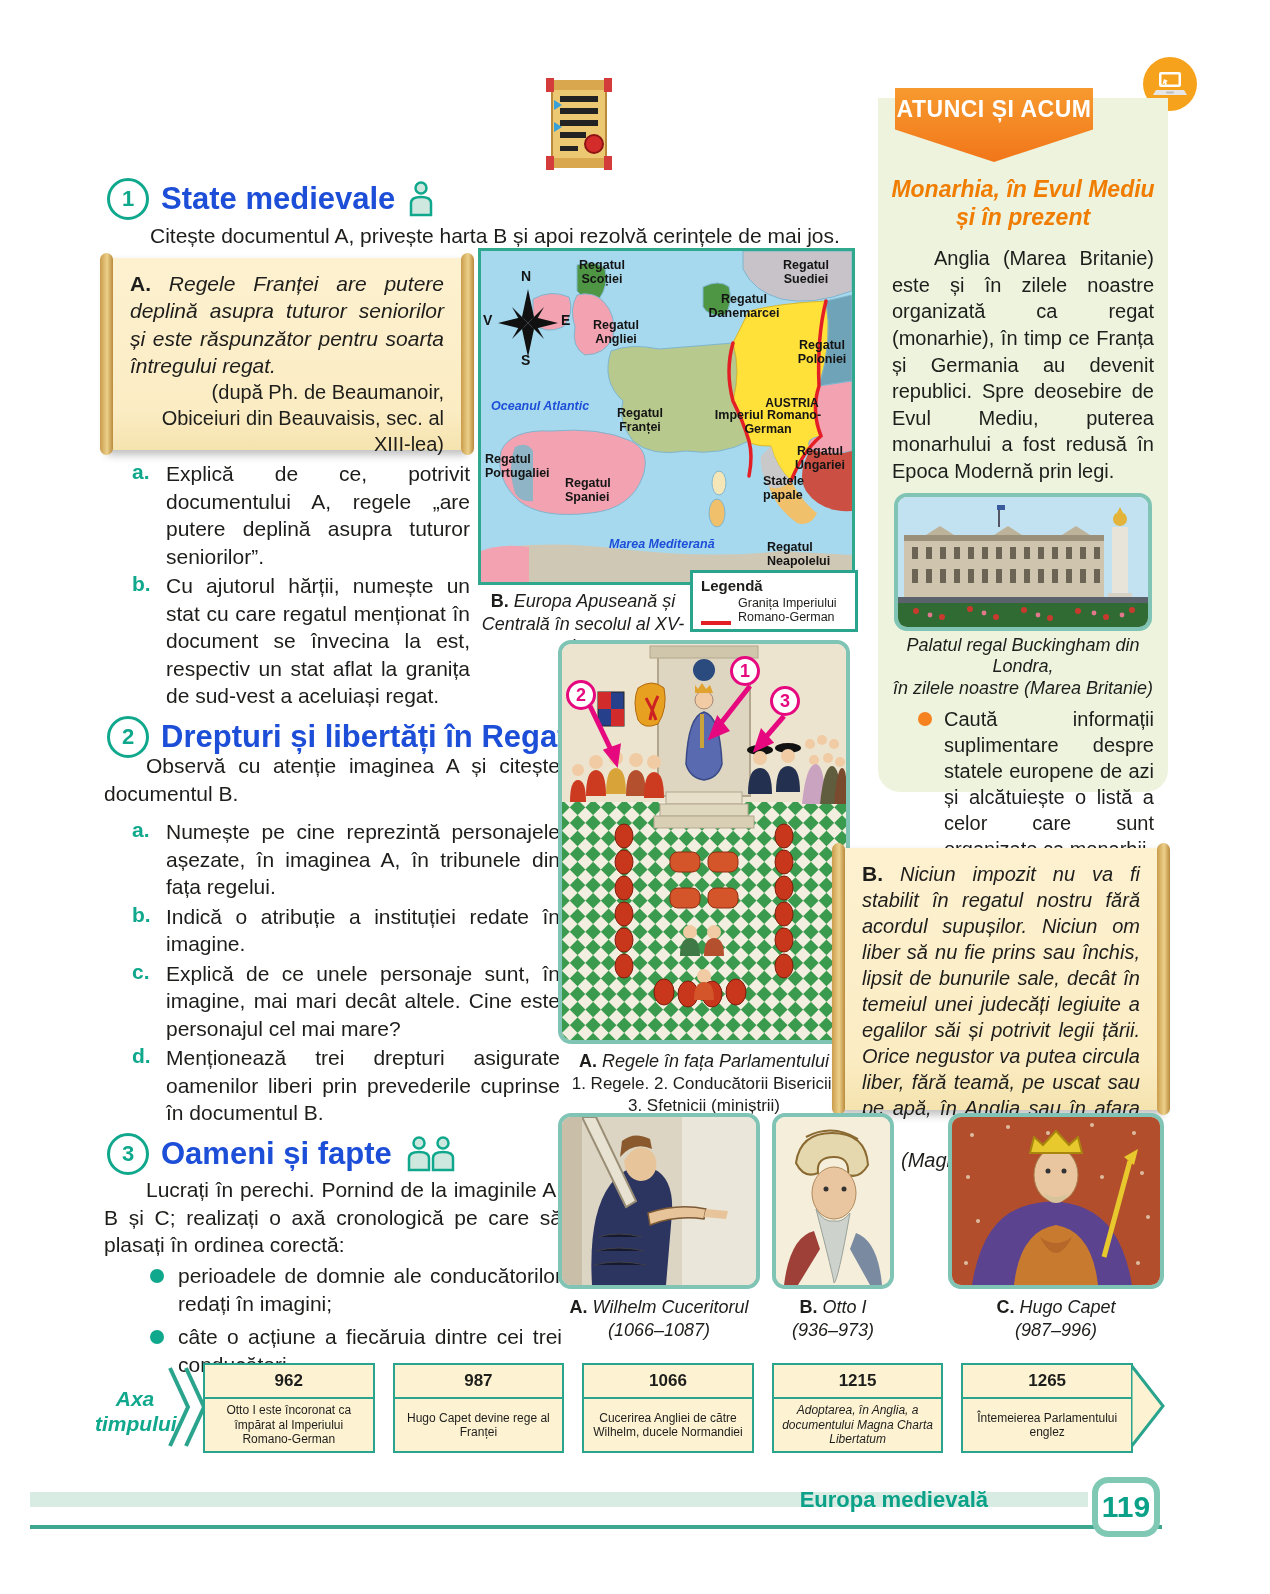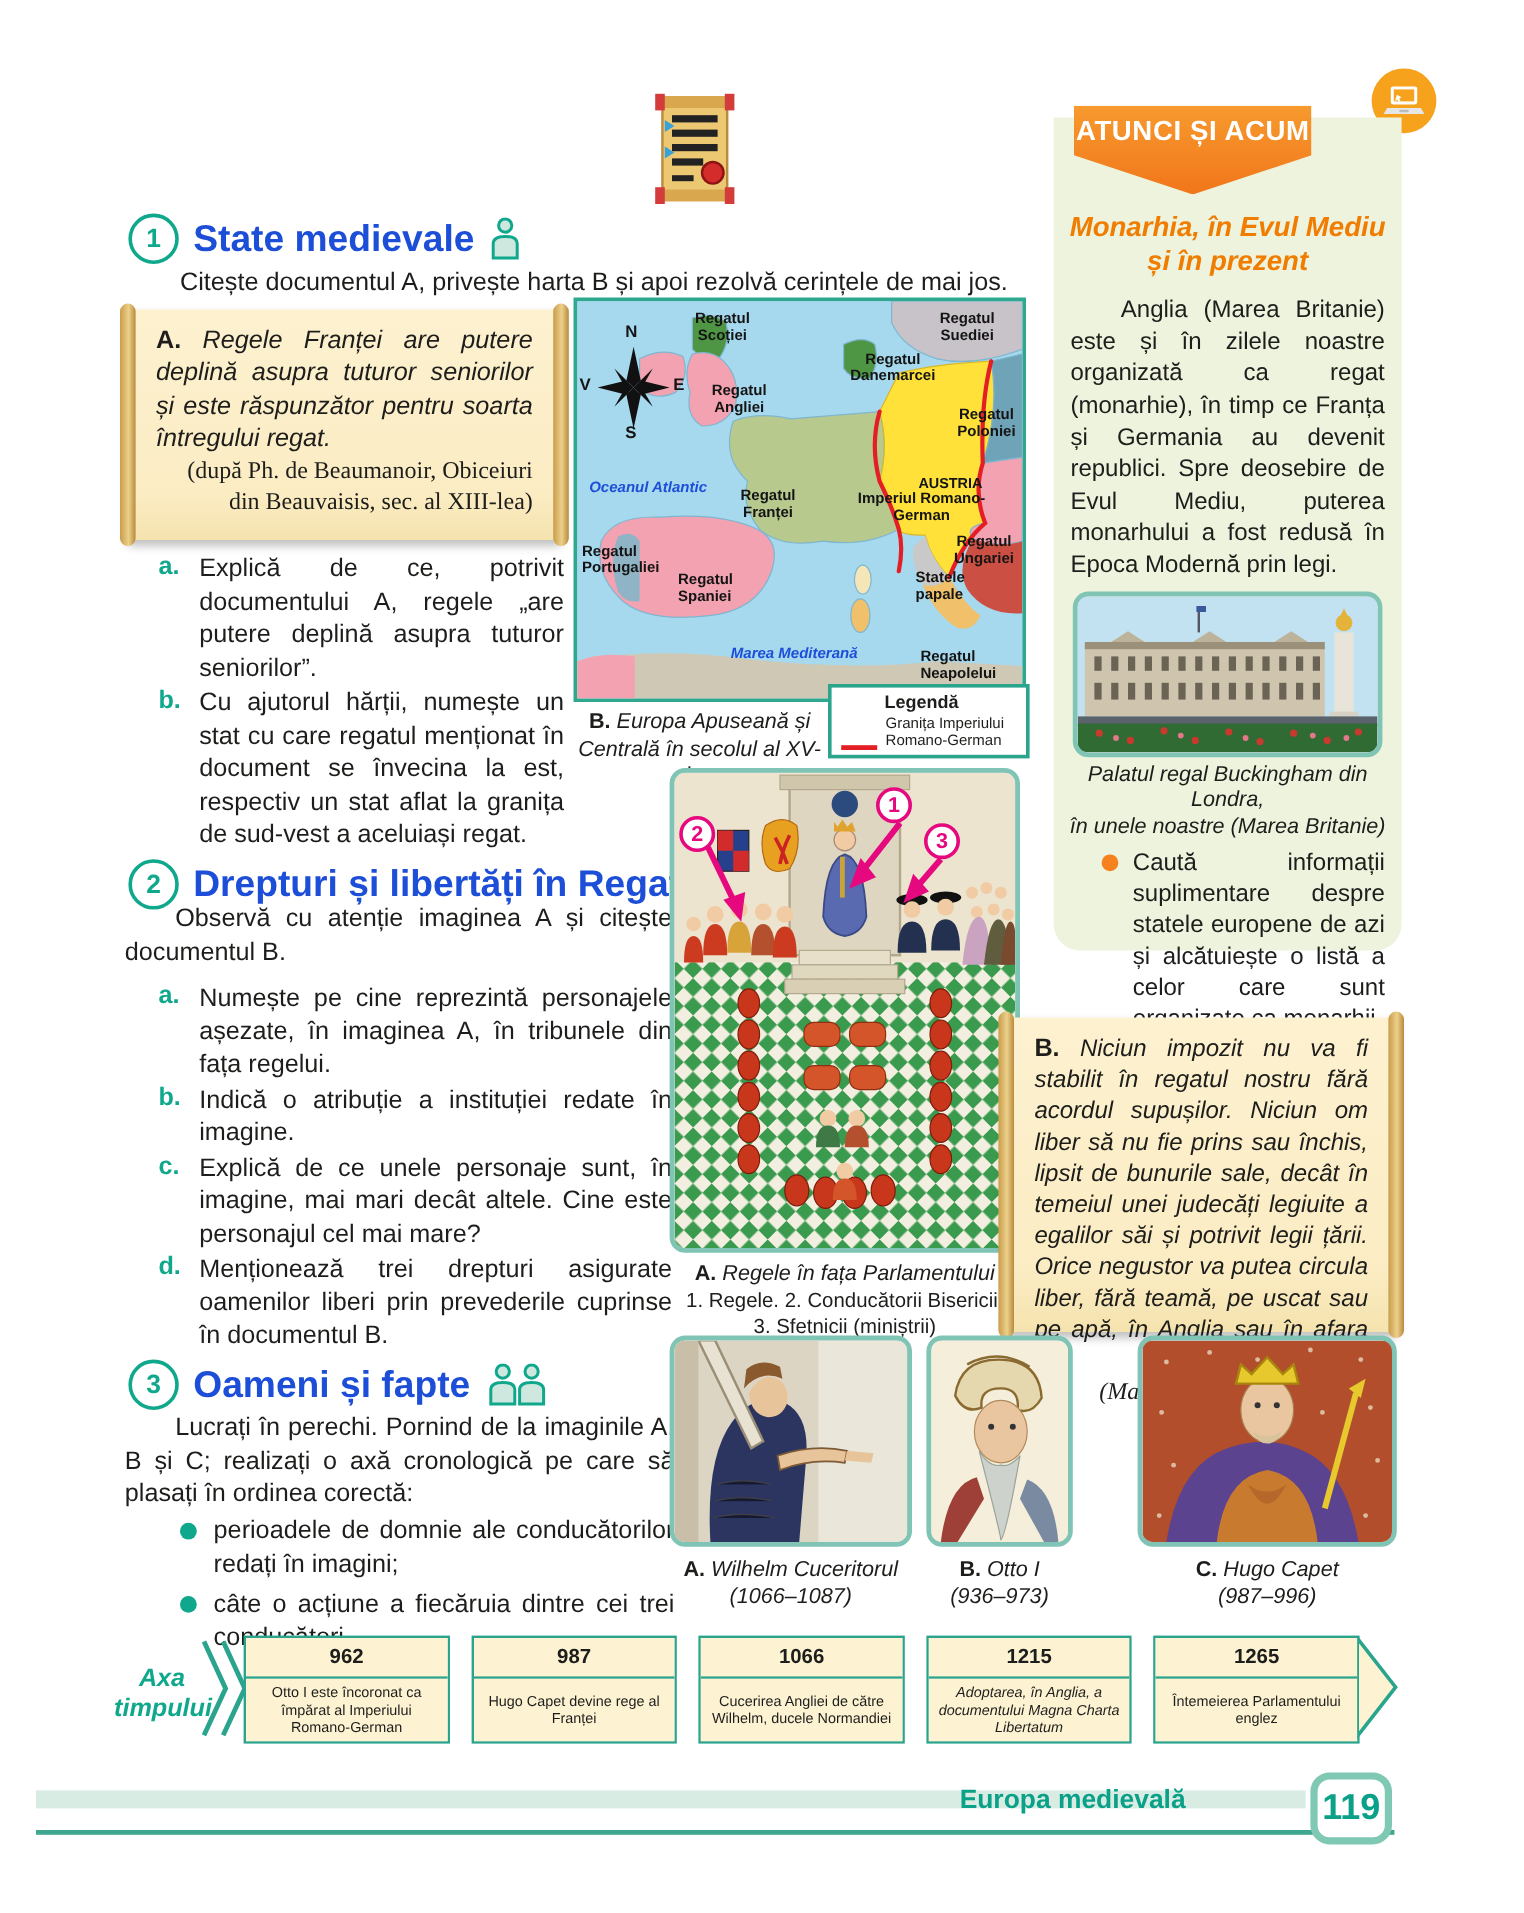--- a/index.html
+++ b/index.html
@@ -33,28 +33,28 @@
 
   
   .parch{background:linear-gradient(180deg,#fdf1d0 0%,#fbecc3 80%,#f5e3ae 100%);
     box-shadow:0 5px 8px rgba(0,0,0,.25);border-radius:4px;}
   .parch::before,.parch::after{content:"";position:absolute;top:-5px;bottom:-5px;width:13px;
     background:linear-gradient(90deg,#c99c4b,#ecd08a 55%,#b98a3c);border-radius:7px;}
   .parch::before{left:-6px;} .parch::after{right:-6px;}
   .parch .inner{position:absolute;inset:12px 24px;}
   .doc-label{font-weight:bold;font-size:21px;}
   .doc-quote{font-style:italic;font-size:21px;line-height:1.3;text-align:justify;}
-  .doc-source{font-size:20px;line-height:1.3;text-align:right;font-family:Liberation Serif, serif;}
+  .doc-source{font-size:20px;line-height:1.3;text-align:right;}
 
   
   .map-frame{left:478px;top:248px;width:377px;height:337px;border:3px solid #30a88e;box-sizing:border-box;background:#a6d9ee;}
   .map-label{position:absolute;font-weight:bold;font-size:12.5px;line-height:1.08;color:#141414;text-align:center;}
   .sea-label{position:absolute;font-style:italic;font-size:12.5px;color:#1d4ed8;font-weight:bold;}
   .legend-box{left:690px;top:570px;width:168px;background:#fff;border:3px solid #2aa48d;box-sizing:border-box;padding:4px 8px;}
-  .legend-title{font-weight:bold;font-size:15px;margin-left:36px;}
+  .legend-title{font-weight:bold;font-size:15px;}
   .legend-row{display:flex;align-items:flex-end;gap:7px;margin-top:2px;}
   .legend-swatch{flex:0 0 30px;height:4px;background:#e31e24;margin-top:8px;}
   .legend-text{font-size:12.5px;line-height:1.15;}
   .map-caption{left:478px;top:590px;width:210px;text-align:center;font-size:18px;line-height:1.25;}
   .map-caption .it{font-style:italic;}
 
   
   .img-frame{border:4px solid #7fc4b4;border-radius:13px;overflow:hidden;box-sizing:border-box;background:#eee;}
   .fig-caption{text-align:center;font-size:18px;line-height:1.3;}
   .fig-caption .it{font-style:italic;}
@@ -201,21 +201,21 @@
             <circle cx="32" cy="118" r="2.4"></circle>
             <circle cx="86" cy="116" r="2.4"></circle>
             <circle cx="140" cy="118" r="2.4"></circle>
             <circle cx="196" cy="116" r="2.4"></circle>
             <circle cx="224" cy="118" r="2.4"></circle>
           </g>
       </svg>
     </div>
     <div class="sb-cap">
       <div>Palatul regal Buckingham din Londra,</div>
-      <div>în unele noastre (Marea Britanie)</div>
+      <div>în zilele noastre (Marea Britanie)</div>
     </div>
 
     <div class="sb-bullet">
       <span class="dot"></span>
       <span class="txt">Caută informații suplimentare despre statele europene de azi și alcătuiește o listă a celor care sunt organizate ca monarhii.</span>
     </div>
     <div class="sb-bullet">
       <span class="dot"></span>
       <span class="txt">Explică de ce oamenii au considerat că puterea monarhului trebuie reglementată prin lege.</span>
     </div>

